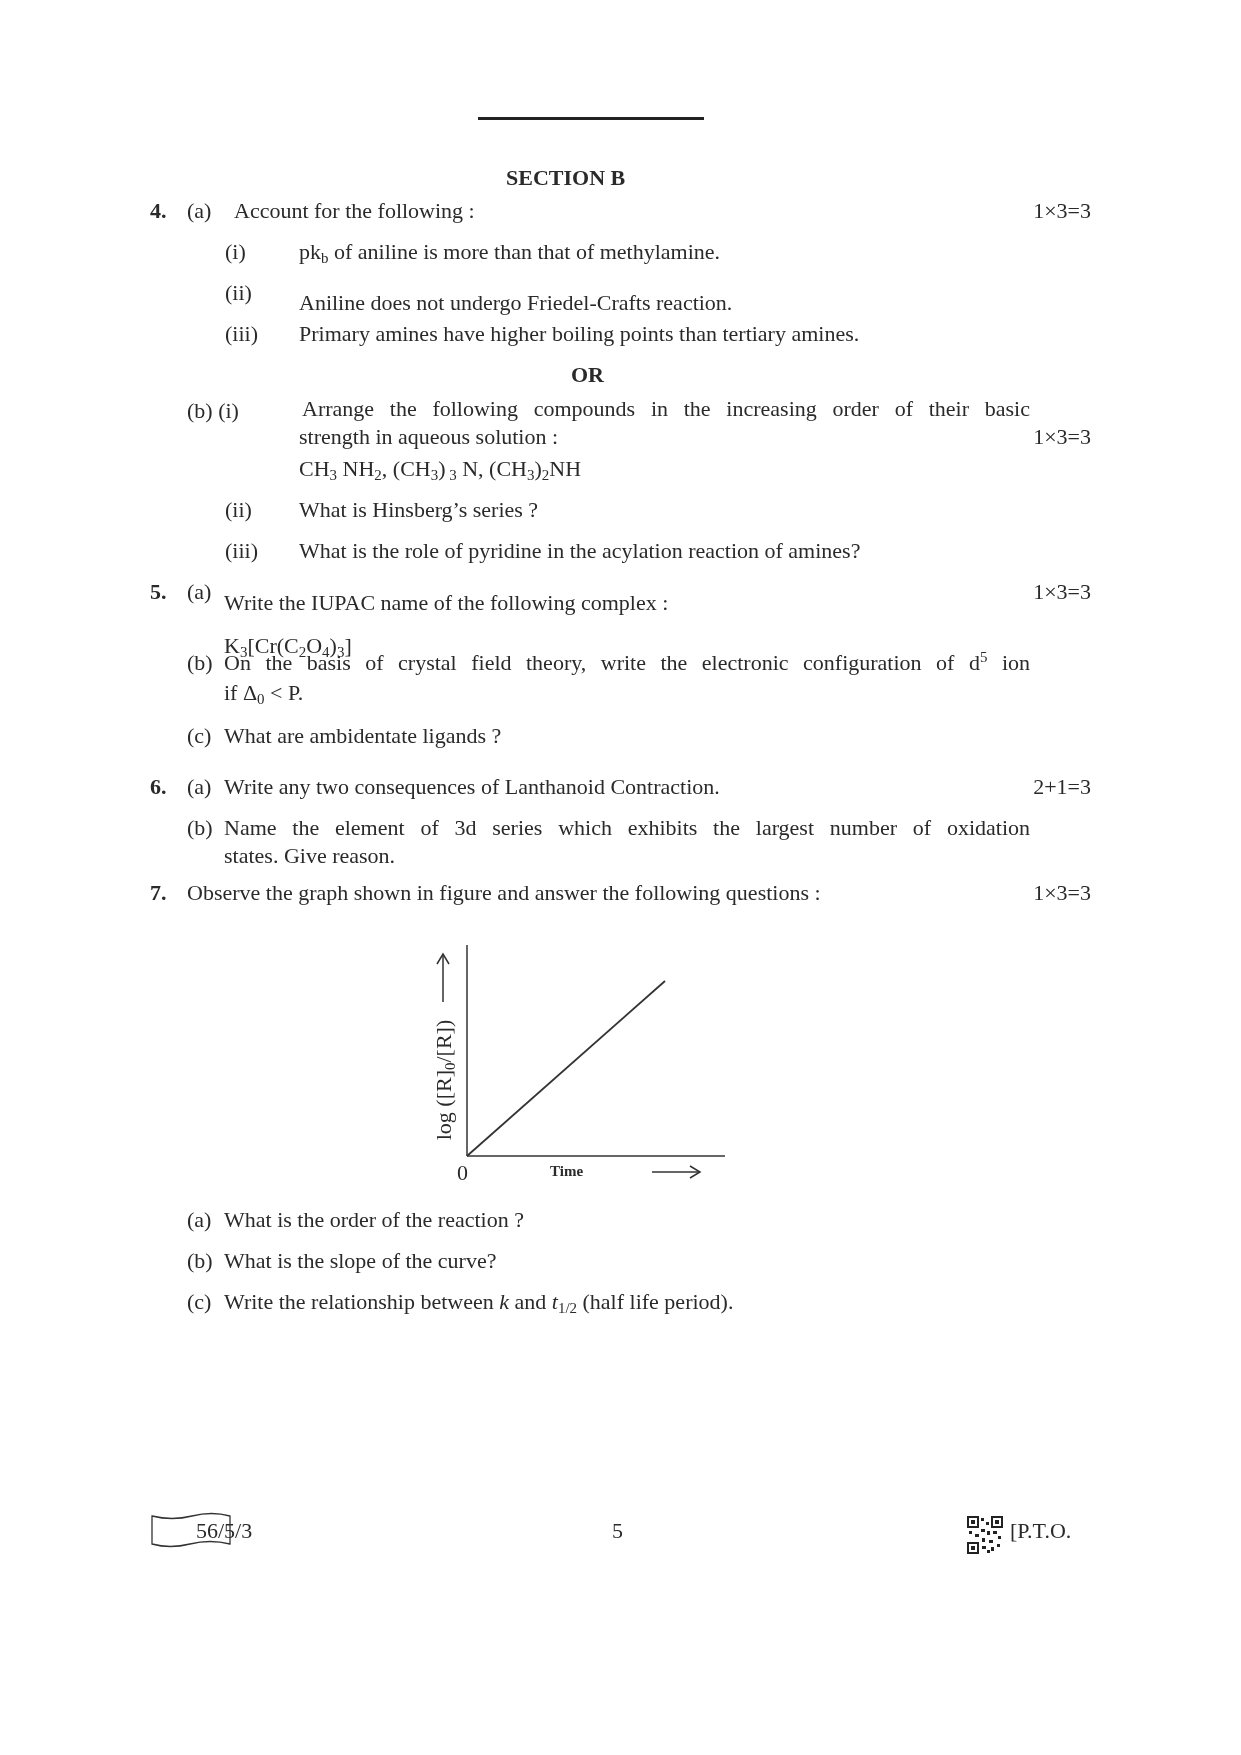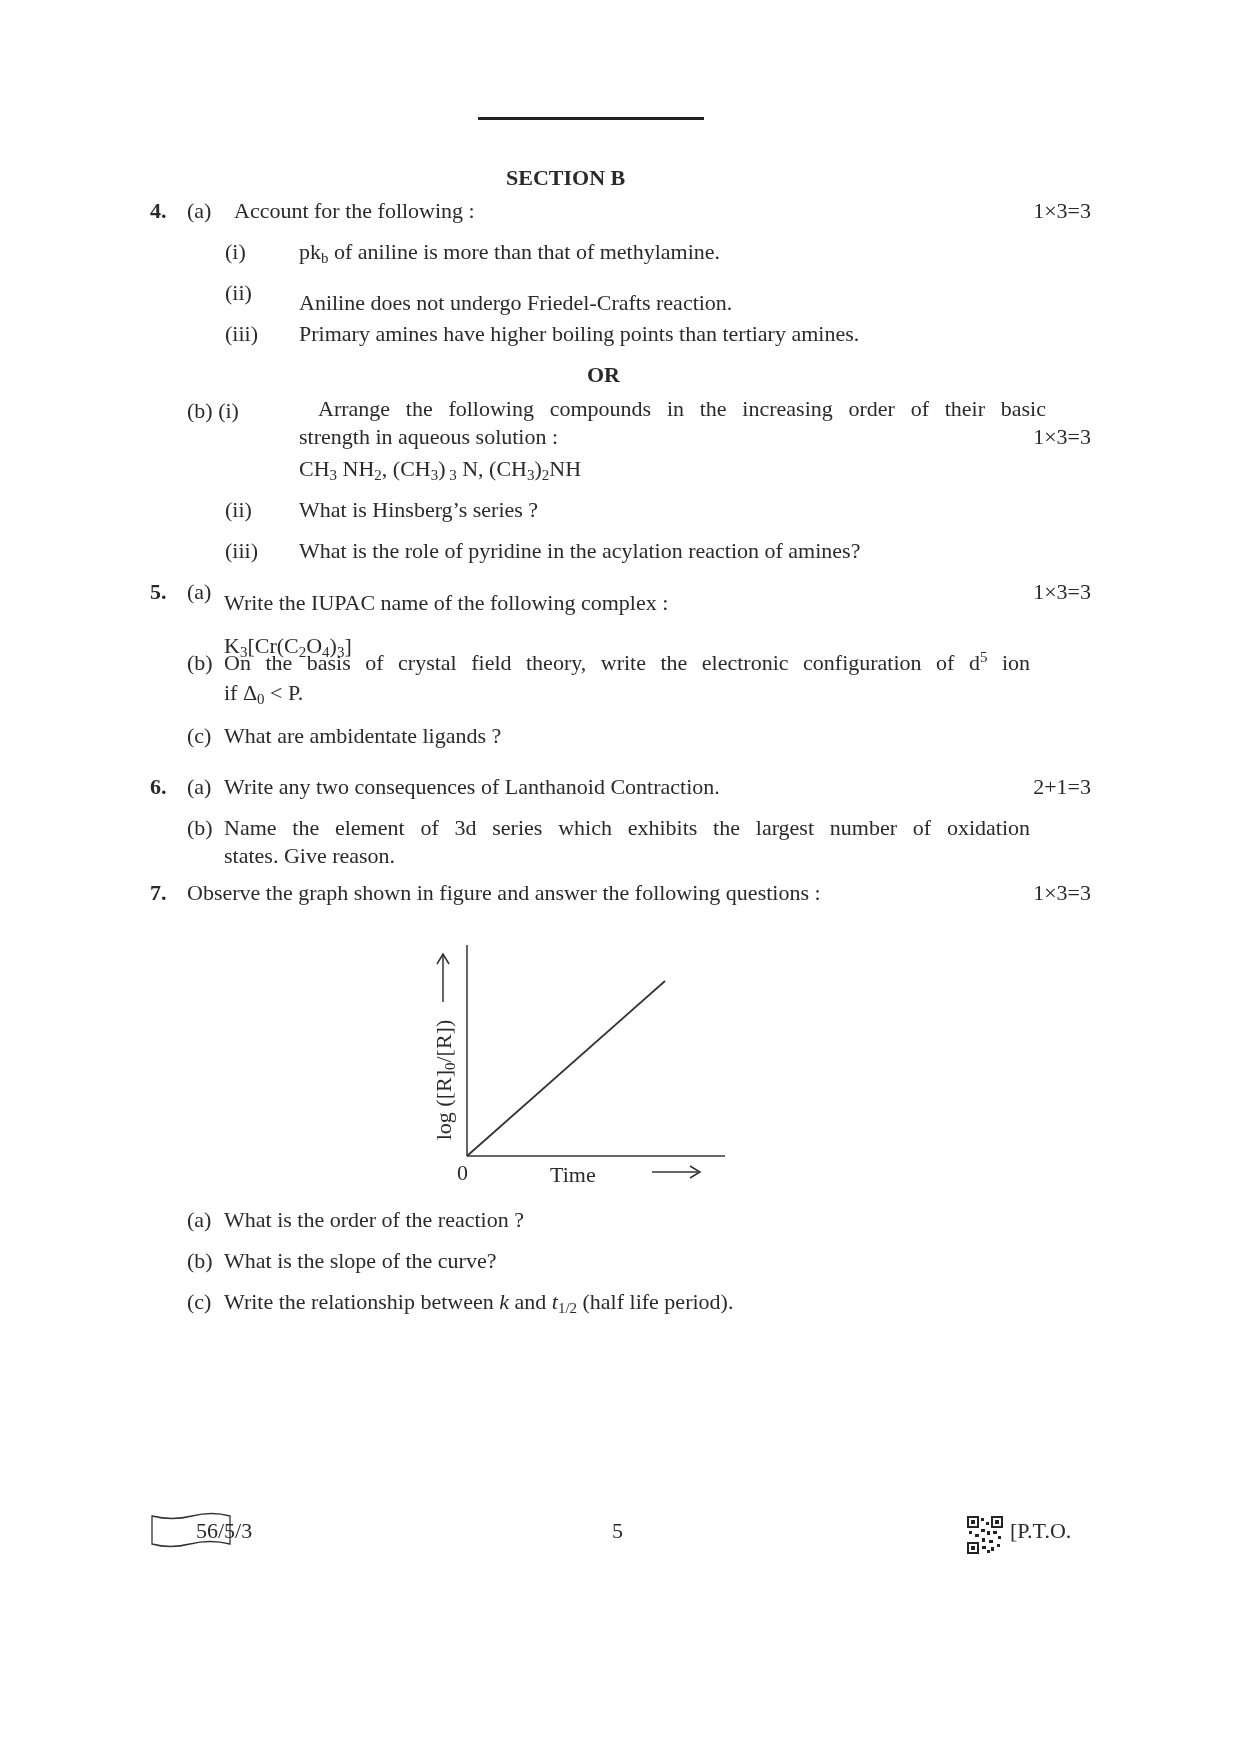--- a/index.html
+++ b/index.html
@@ -5,21 +5,21 @@
   html, body { margin:0; padding:0; background:#fff; }
   body { width:1241px; height:1755px; position:relative; overflow:hidden;
          font-family:"Liberation Serif", "DejaVu Serif", serif; color:#2a2a2a; font-size:22px; }
   .abs { position:absolute; white-space:nowrap; line-height:1; }
   .topline { position:absolute; left:478px; top:117px; width:226px; height:3px; background:#222; }
   .title { font-weight:bold; font-size:22px; }
   .bold { font-weight:bold; }
   sub { font-size:0.68em; vertical-align:-0.25em; line-height:0; }
   sup { font-size:0.68em; vertical-align:0.55em; line-height:0; }
   .marks { right:150px; }
-  .justify { position:absolute; left:318px; width:728px; text-align:justify; text-align-last:justify; line-height:1; white-space:normal; }
+  .justify { position:absolute; left:302px; width:728px; text-align:justify; text-align-last:justify; line-height:1; white-space:normal; }
   .chart svg { position:absolute; left:0; top:0; }
   .footer-box { position:absolute; left:150px; top:1512px; width:82px; height:36px; }
   .qr { position:absolute; left:967px; top:1516px; width:36px; height:38px; }
 </style>
 </head>
 <body>
 
 <div class="topline"></div>
 
 <div class="abs title" style="left:506px; top:167px;">SECTION B</div>
@@ -31,21 +31,21 @@
 
 <div class="abs" style="left:225px; top:241px;">(i)</div>
 <div class="abs" style="left:299px; top:241px;"><span>pk</span><sub>b</sub><span> of aniline is more than that of methylamine.</span></div>
 
 <div class="abs" style="left:225px; top:282px;">(ii)</div>
 <div class="abs" style="left:299px; top:282px;margin-top:10px;">Aniline does not undergo Friedel-Crafts reaction.</div>
 
 <div class="abs" style="left:225px; top:323px;">(iii)</div>
 <div class="abs" style="left:299px; top:323px;">Primary amines have higher boiling points than tertiary amines.</div>
 
-<div class="abs bold" style="left:571px; top:364px;margin-left:16px;">OR</div>
+<div class="abs bold" style="left:571px; top:364px;">OR</div>
 
 <div class="abs" style="left:187px; top:400px;">(b) (i)</div>
 <div class="justify" style="top:398px;">Arrange the following compounds in the increasing order of their basic</div>
 <div class="abs" style="left:299px; top:426px;">strength in aqueous solution :</div>
 <div class="abs marks" style="top:426px;">1×3=3</div>
 <div class="abs" style="left:299px; top:458px;">CH<sub>3</sub> NH<sub>2</sub>, (CH<sub>3</sub>)<sub> 3</sub> N, (CH<sub>3</sub>)<sub>2</sub>NH</div>
 
 <div class="abs" style="left:225px; top:499px;">(ii)</div>
 <div class="abs" style="left:299px; top:499px;">What is Hinsberg’s series ?</div>
 
@@ -86,21 +86,21 @@
     <g>
       <line x1="43" y1="24" x2="43" y2="72" stroke="#333" stroke-width="1.5"></line>
       <polyline points="37,34 43,24 49,34" fill="none" stroke="#333" stroke-width="1.5"></polyline>
     </g>
     <g>
       <line x1="252" y1="242" x2="300" y2="242" stroke="#333" stroke-width="1.5"></line>
       <polyline points="290,236 300,242 290,248" fill="none" stroke="#333" stroke-width="1.5"></polyline>
     </g>
   </svg>
   <div class="abs" style="left:57px; top:232px; font-size:22px;">0</div>
-  <div class="abs" style="left:150px; top:234px; font-size:22px;">Time</div>
+  <div class="abs" style="left:150px; top:234px; font-size:15px;font-weight:bold;">Time</div>
   <div class="abs" style="left:44px; top:150px; transform:translate(-50%,-50%) rotate(-90deg); font-size:22px;">log ([R]<sub>0</sub>/[R])</div>
 </div>
 
 <div class="abs" style="left:187px; top:1209px;">(a)</div>
 <div class="abs" style="left:224px; top:1209px;">What is the order of the reaction ?</div>
 
 <div class="abs" style="left:187px; top:1250px;">(b)</div>
 <div class="abs" style="left:224px; top:1250px;">What is the slope of the curve?</div>
 
 <div class="abs" style="left:187px; top:1291px;">(c)</div>

